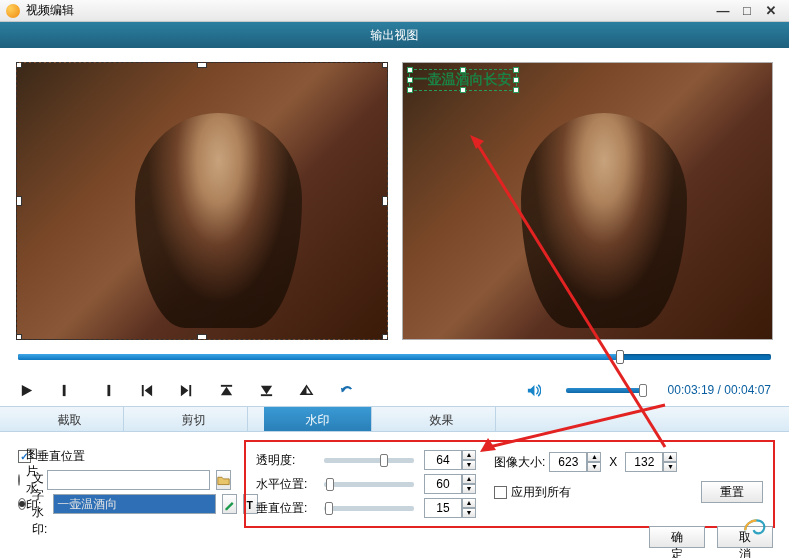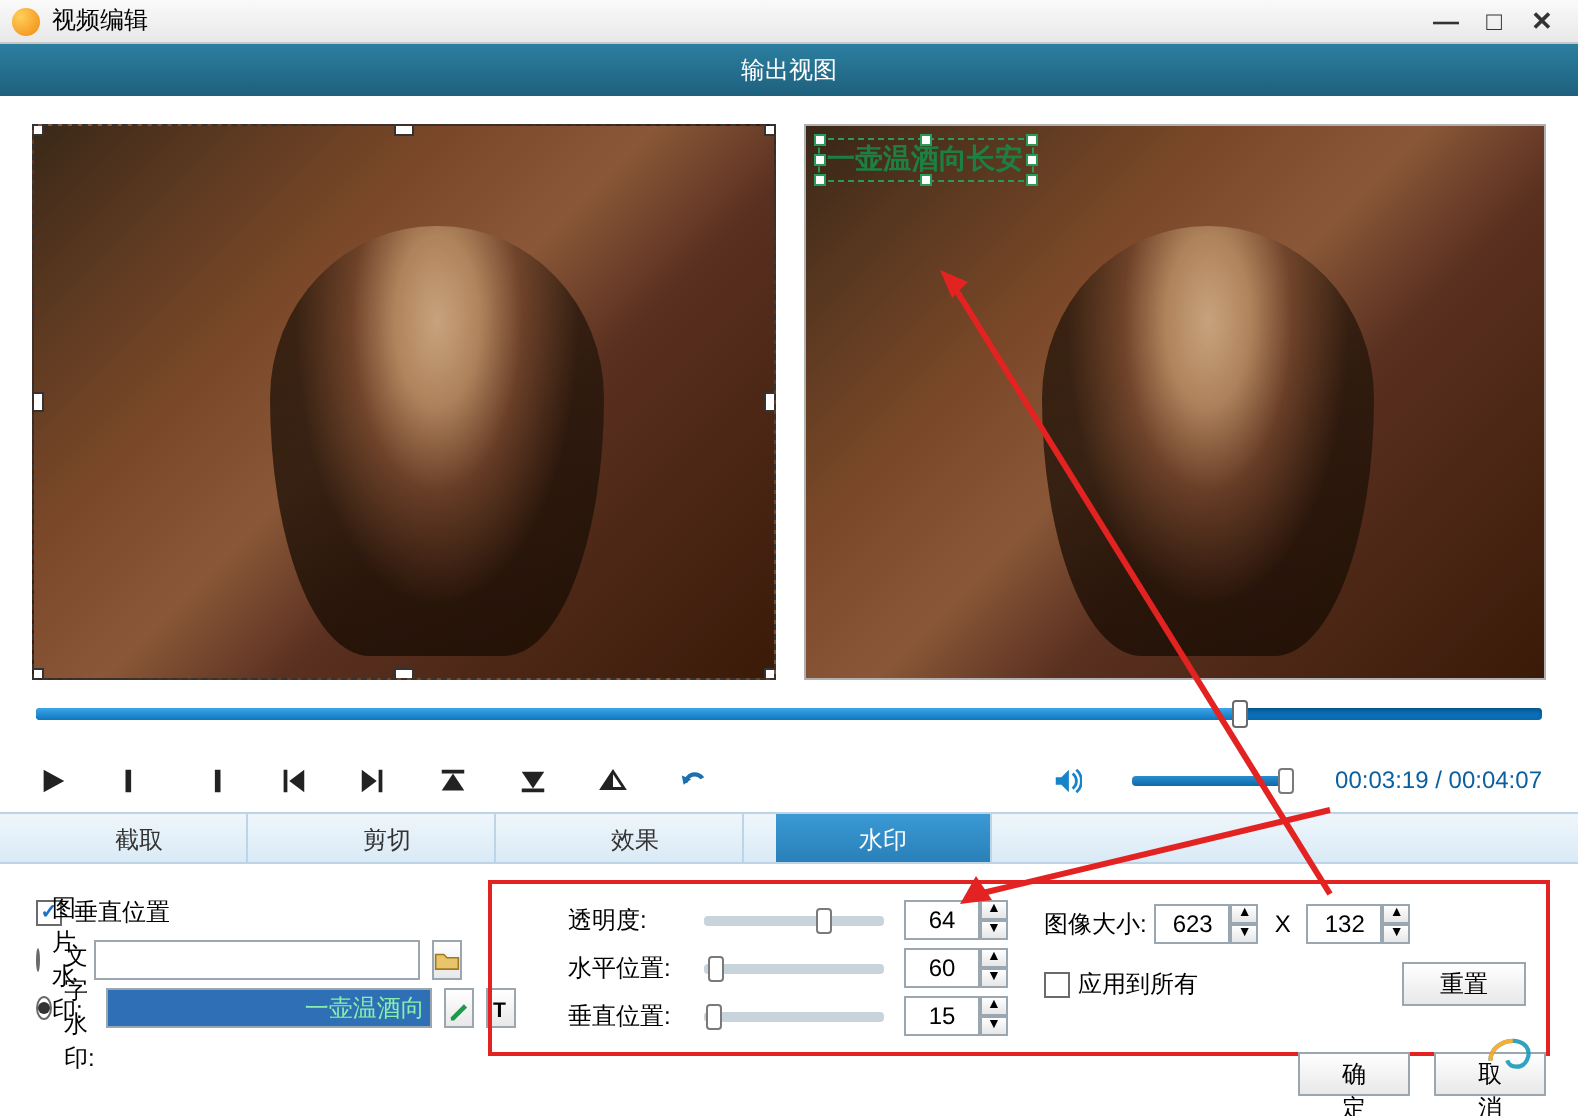--- a/index.html
+++ b/index.html
@@ -48,26 +48,26 @@
 .otab { flex: 0 0 108px; text-align: center; line-height: 26px; font-size: 12px; color: #333; border-right: 1px solid #bcd4e6; cursor: pointer; margin-left: 16px; }
 .otab.active { background: linear-gradient(#3a99d4,#2a80b8); color: #fff; }
 
 .settings { padding: 8px 14px; display: flex; font-size: 12px; gap: 16px; position: relative; }
 .left-col { width: 214px; padding: 4px; }
 .row { display: flex; align-items: center; height: 24px; gap: 6px; }
 .checkbox { width: 13px; height: 13px; border: 1px solid #6a6a6a; display: inline-flex; align-items: center; justify-content: center; font-size: 10px; color: #1a73c8; font-weight: bold; }
 .radio { width: 12px; height: 12px; border: 1px solid #6a6a6a; border-radius: 50%; display: inline-flex; align-items: center; justify-content: center; }
 .radio.checked::after { content: ""; width: 6px; height: 6px; background: #333; border-radius: 50%; }
 .txtinput { flex: 0 0 74px; height: 20px; border: 1px solid #9aa7b0; padding: 0 3px; font-size: 12px; background: #fff; }
-.txtinput.sel { background: #2f6fb5; color: #86efac; text-align: right; }
+.txtinput.sel { background: #2f6fb5; color: #e5e5e5; }
 .icon-btn { width: 20px; height: 20px; border: 1px solid #9aa7b0; background: linear-gradient(#fff,#e8e8e8); display: flex; align-items: center; justify-content: center; cursor: pointer; }
 .icon-btn svg { width: 13px; height: 13px; }
 
 .mid-col { flex: 1; border: 2px solid #e32222; padding: 6px 10px; display: flex; gap: 18px; }
-.slider-group { flex: 0 0 220px; margin-left: 28px; }
+.slider-group { flex: 0 0 220px; }
 .srow { display: flex; align-items: center; height: 24px; gap: 4px; }
 .srow label { width: 58px; }
 .mini-slider { flex: 1; height: 5px; background: #c8d4dc; position: relative; border-radius: 2px; margin: 0 6px; }
 .mini-thumb { position: absolute; top: -4px; width: 8px; height: 13px; background: #fff; border: 1px solid #7a7a7a; border-radius: 2px; }
 .spinner { display: flex; align-items: center; }
 .spinner input { width: 38px; height: 20px; border: 1px solid #9aa7b0; text-align: center; font-size: 12px; }
 .spinbtns { display: flex; flex-direction: column; }
 .spinbtns span { width: 14px; height: 10px; border: 1px solid #9aa7b0; background: linear-gradient(#fff,#e6e6e6); font-size: 7px; line-height: 8px; text-align: center; cursor: pointer; }
 .right-group { flex: 1; display: flex; flex-direction: column; gap: 6px; padding-top: 2px; }
 .btn { padding: 2px 18px; border: 1px solid #9aa7b0; background: linear-gradient(#fff,#e8e8e8); cursor: pointer; font-size: 12px; height: 22px; }
@@ -193,22 +193,22 @@
     </span>
   <div class="vol-track">
       <div class="vol-thumb"></div>
     </div>
   <span class="time"><span>00:03:19</span> / <span>00:04:07</span></span>
 </div>
 
 <div class="option-tabs">
   <div class="otab">截取</div>
   <div class="otab">剪切</div>
+  <div class="otab active">水印</div>
   <div class="otab">效果</div>
-  <div class="otab active">水印</div>
 </div>
 
 <div class="settings">
   <div class="left-col">
     <div class="row">
       <span class="checkbox">✓</span>
       <span>垂直位置</span>
     </div>
     <div class="row">
       <span class="radio"></span>

